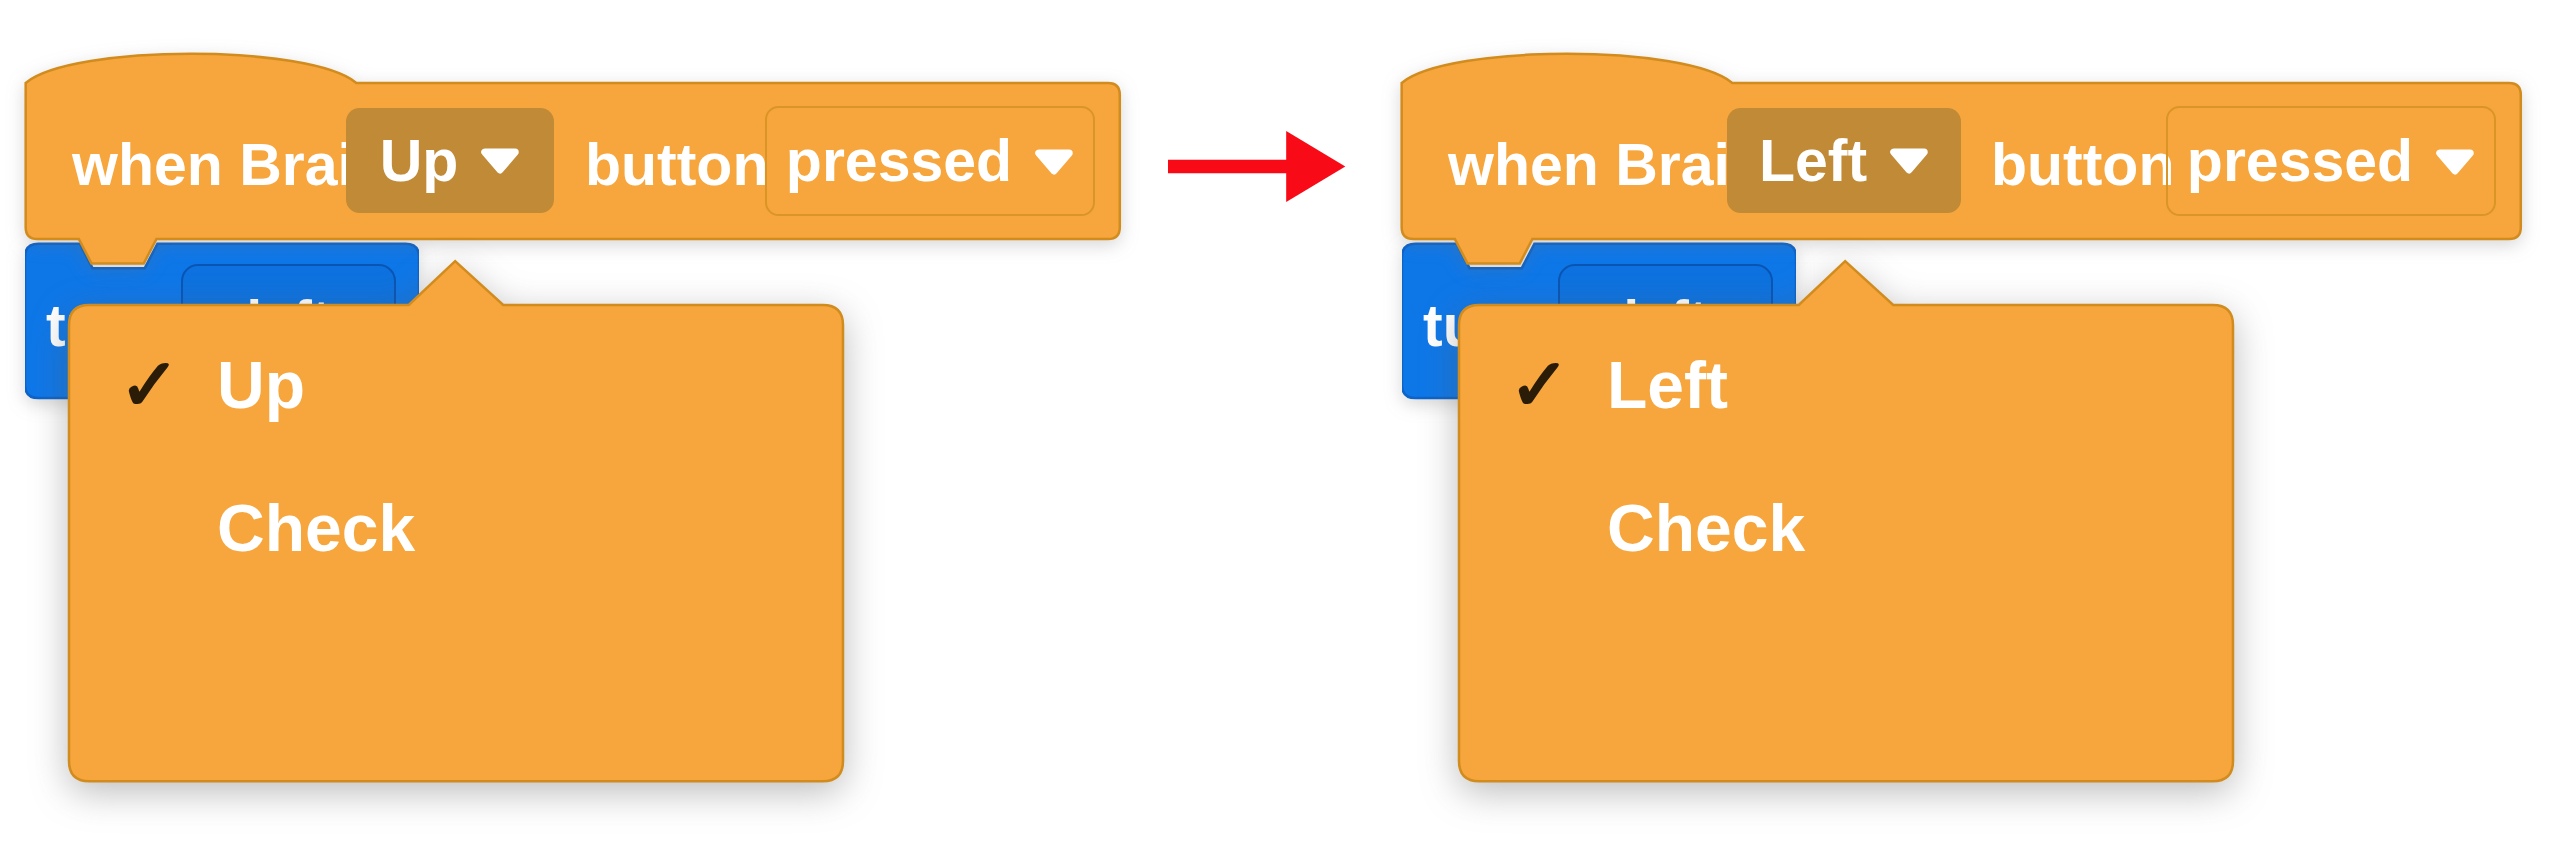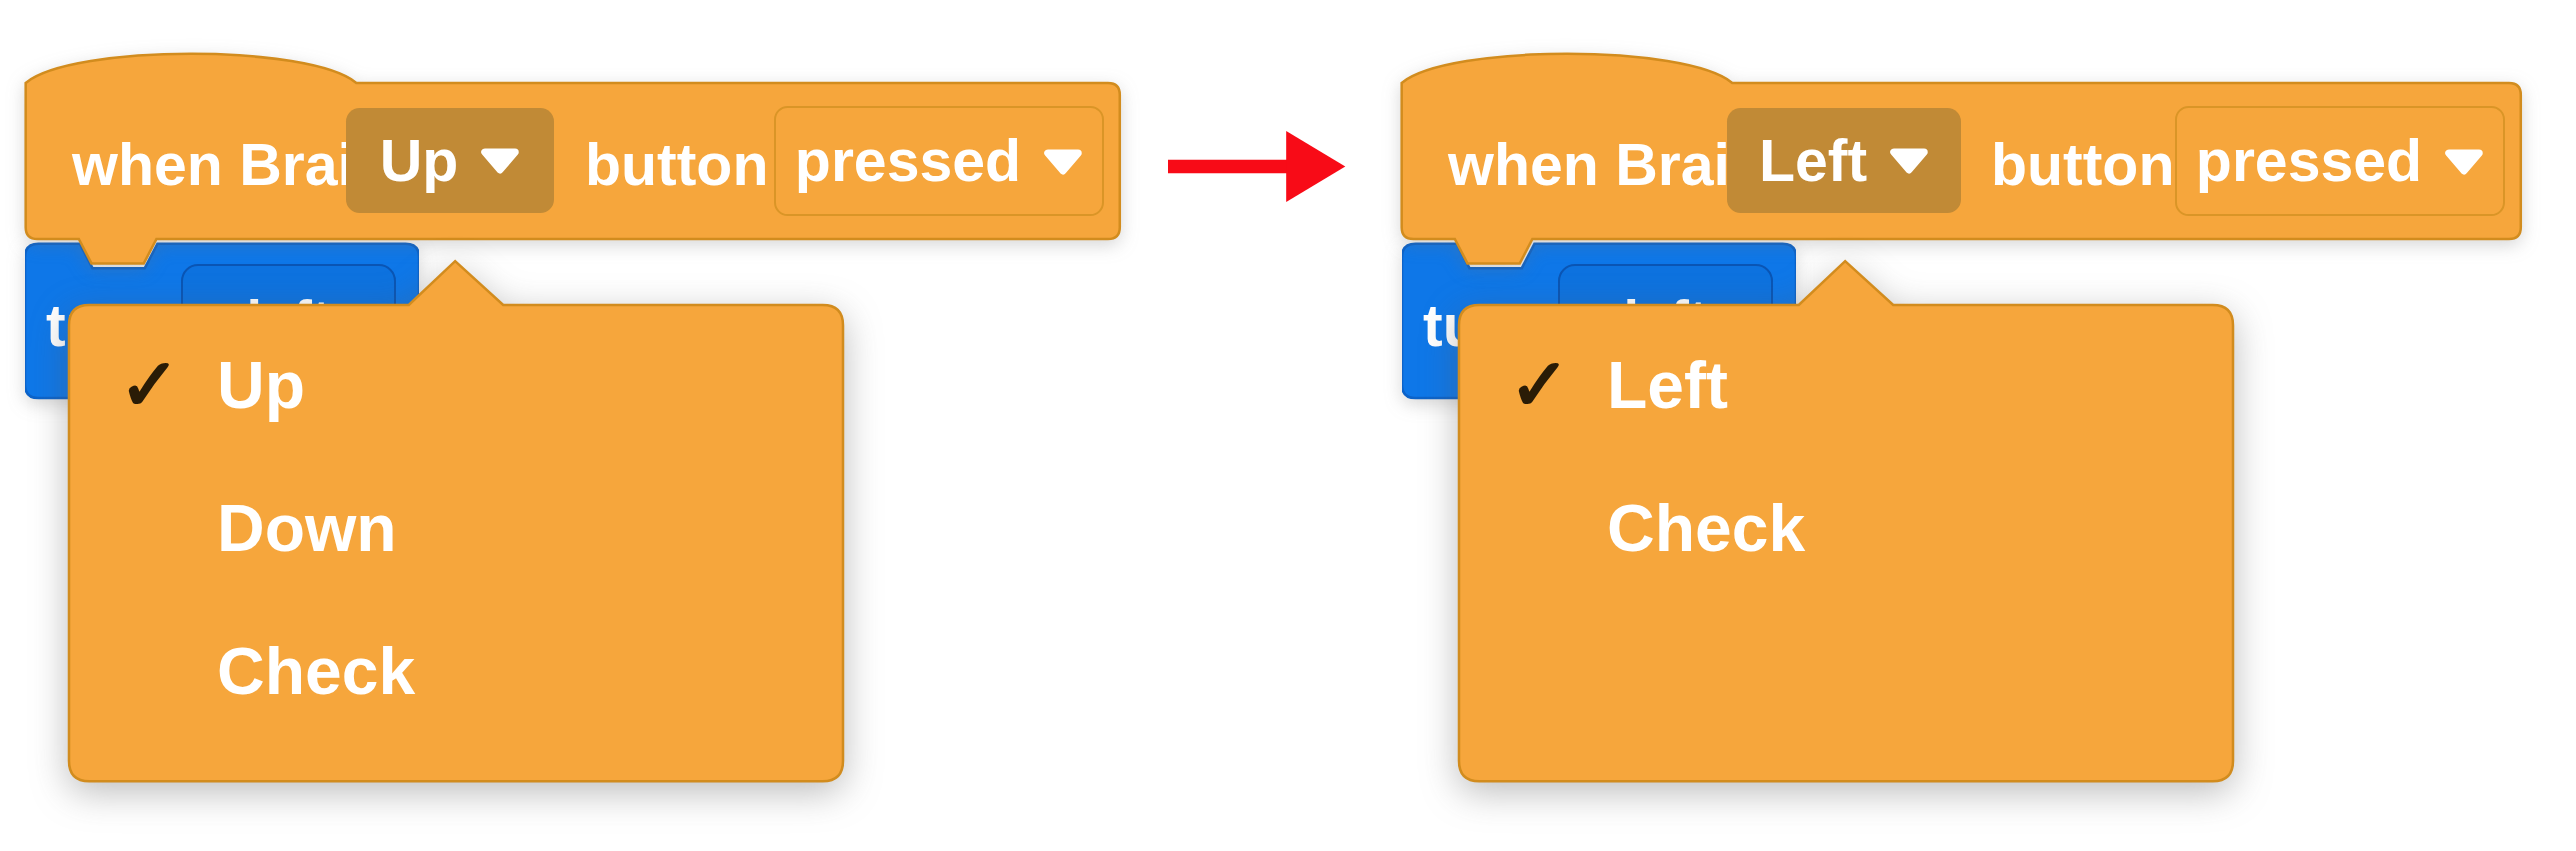--- a/index.html
+++ b/index.html
@@ -17,21 +17,21 @@
   .blk-label{
     position:absolute;color:var(--text);font-size:59px;font-weight:600;
     line-height:64px;white-space:nowrap;z-index:3;
   }
   .field{
     position:absolute;display:flex;align-items:center;justify-content:center;
     gap:22px;border-radius:13.5px;color:var(--text);font-size:59px;font-weight:600;
     white-space:nowrap;z-index:3;cursor:pointer;
   }
   .field-dark{background:var(--field-dark);}
-  .field-outline{background:transparent;border:2.5px solid var(--field-border);margin-left:9px;}
+  .field-outline{background:transparent;border:2.5px solid var(--field-border);}
   .caret{flex:0 0 auto;}
   .caret path{fill:var(--text);stroke:var(--text);stroke-width:9px;stroke-linejoin:round;}
   .oval{
     position:absolute;border-radius:17px;background:var(--oval-fill);
     border:2.5px solid var(--oval-border);display:flex;align-items:center;
     justify-content:center;color:var(--text);font-size:56px;font-weight:600;z-index:2;
   }
   .turn-label{z-index:2;}
   .menu{position:absolute;width:774px;height:523px;z-index:5;
     filter:drop-shadow(0 10px 18.6px rgba(90,90,90,0.40));}
@@ -82,24 +82,20 @@
     <svg width="774" height="523" viewBox="0 0 918 620">
       <path class="menu-path" d="M 515,52 L 894,52 Q 918,52 918,76 L 918,593 Q 918,617 894,617 L 24,617 Q 0,617 0,593 L 0,76 Q 0,52 24,52 L 403,52 L 458,0 Z"></path>
     </svg>
     <div class="menu-items">
       <div class="menu-item">
         <span class="check">✓</span>
         <span class="mi-label">Up</span>
       </div>
       <div class="menu-item">
         <span class="check"></span>
-        <span class="mi-label">Down</span>
-      </div>
-      <div class="menu-item">
-        <span class="check"></span>
         <span class="mi-label">Check</span>
       </div>
     </div>
   </div>
 
   <svg class="abs" style="left:1168px;top:131px;z-index:1" width="179" height="71" viewBox="0 0 212 84">
     <rect class="arrow-shape" x="0" y="34" width="142" height="16"></rect>
     <polygon class="arrow-shape" points="140,0 210,42 140,84"></polygon>
   </svg>
 

